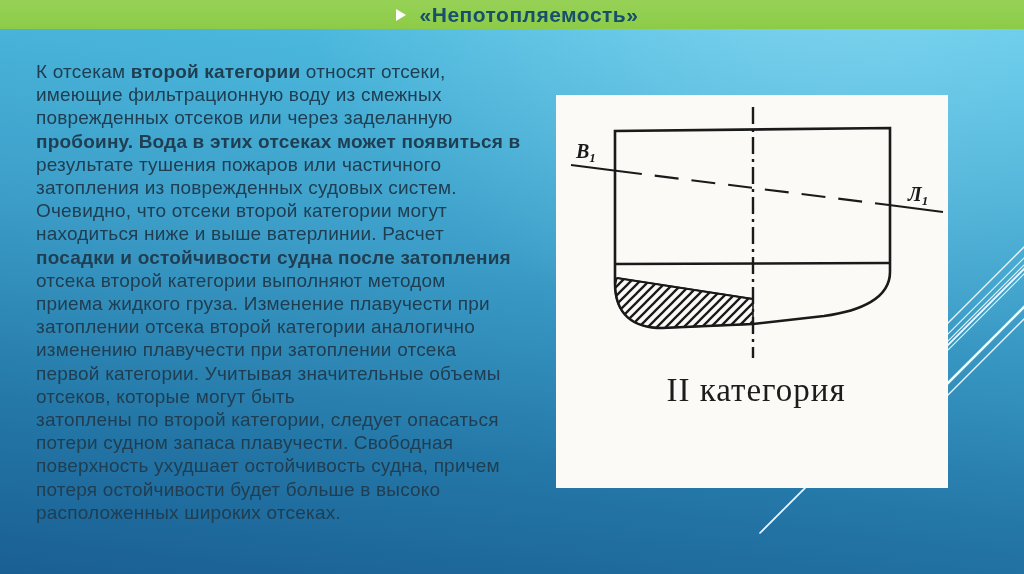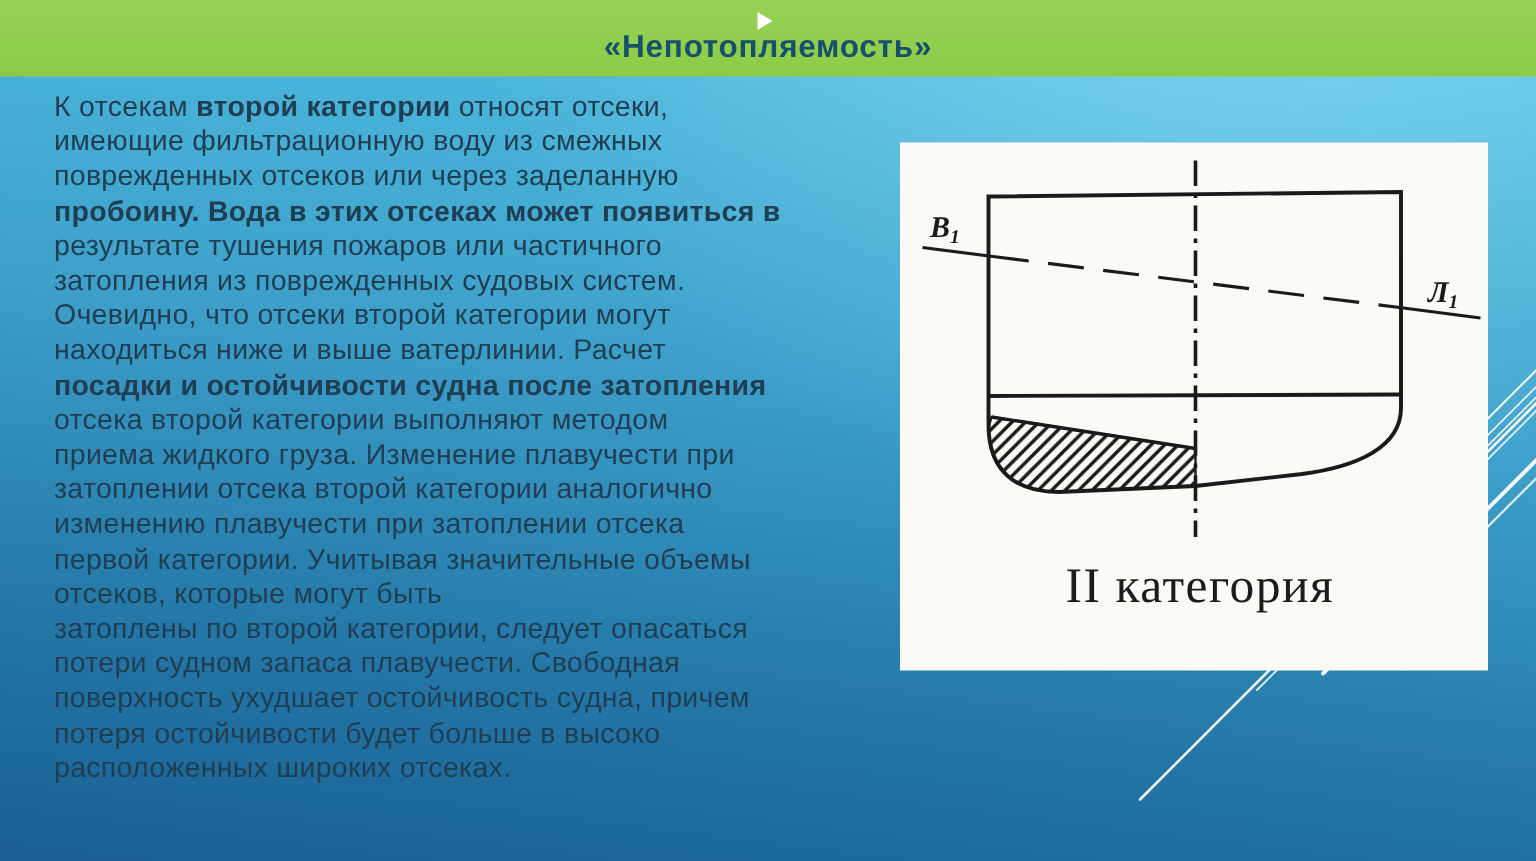--- a/index.html
+++ b/index.html
@@ -9,25 +9,24 @@
     overflow:hidden;
     font-family:"Liberation Sans", sans-serif;
     background:
       radial-gradient(ellipse at 82% -12%, rgba(190,240,255,0.45), rgba(190,240,255,0) 46%),
       linear-gradient(187deg, #54c6e8 0%, #3d9fc9 45%, #2478a8 75%, #1a5f93 100%);
   }
   
   .deco{position:absolute;left:0;top:0;z-index:1;}
   
   .header{
-    position:absolute;left:0;top:0;width:1024px;height:51px;
+    position:absolute;left:0;top:0;width:1024px;height:29px;
     background:linear-gradient(180deg,#97d257 0%,#8ccb47 100%);
     display:flex;align-items:center;justify-content:center;
     z-index:3;
-    flex-direction:column;
   }
   .bullet{
     width:0;height:0;
     border-left:10px solid #ffffff;
     border-top:6px solid transparent;
     border-bottom:6px solid transparent;
     margin-right:14px;
     margin-left:10px;
   }
   .title{
@@ -38,24 +37,23 @@
   .body-text{
     position:absolute;left:36px;top:60px;width:560px;
     font-size:19px;line-height:23.2px;letter-spacing:0.2px;
     color:#203e52;
     z-index:2;
   }
   .body-text .b{font-weight:700;}
   .body-text .i{}
   
   .panel{
-    position:absolute;left:556px;top:95px;width:392px;height:352px;
+    position:absolute;left:556px;top:95px;width:392px;height:393px;
     background:#fbfaf6;
     z-index:2;
-    margin-left:44px;
   }
   .fig-caption-font{
     font-family:"Liberation Serif","DejaVu Serif",serif;
   }
 </style>
 </head>
 <body>
 
 <div class="slide">
 

